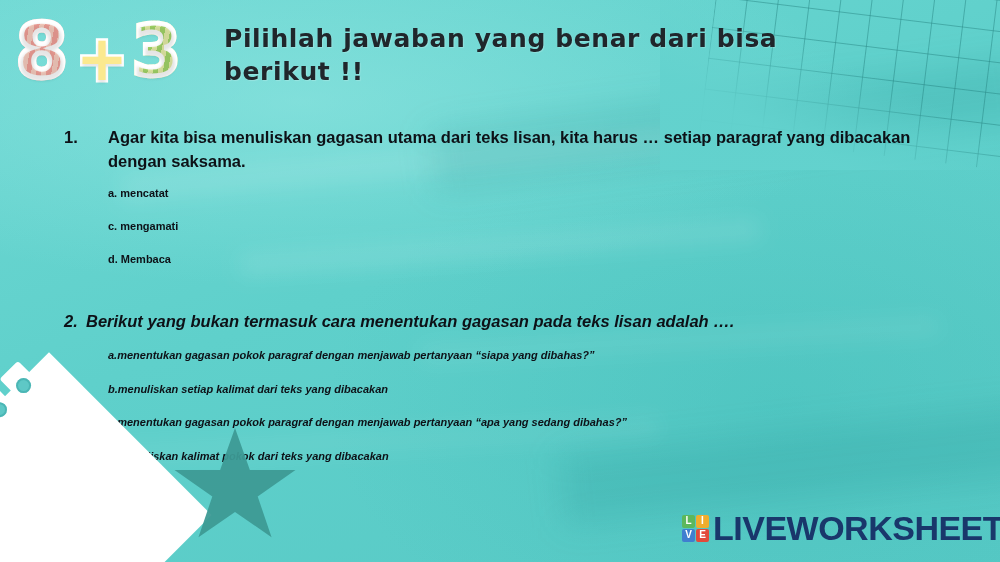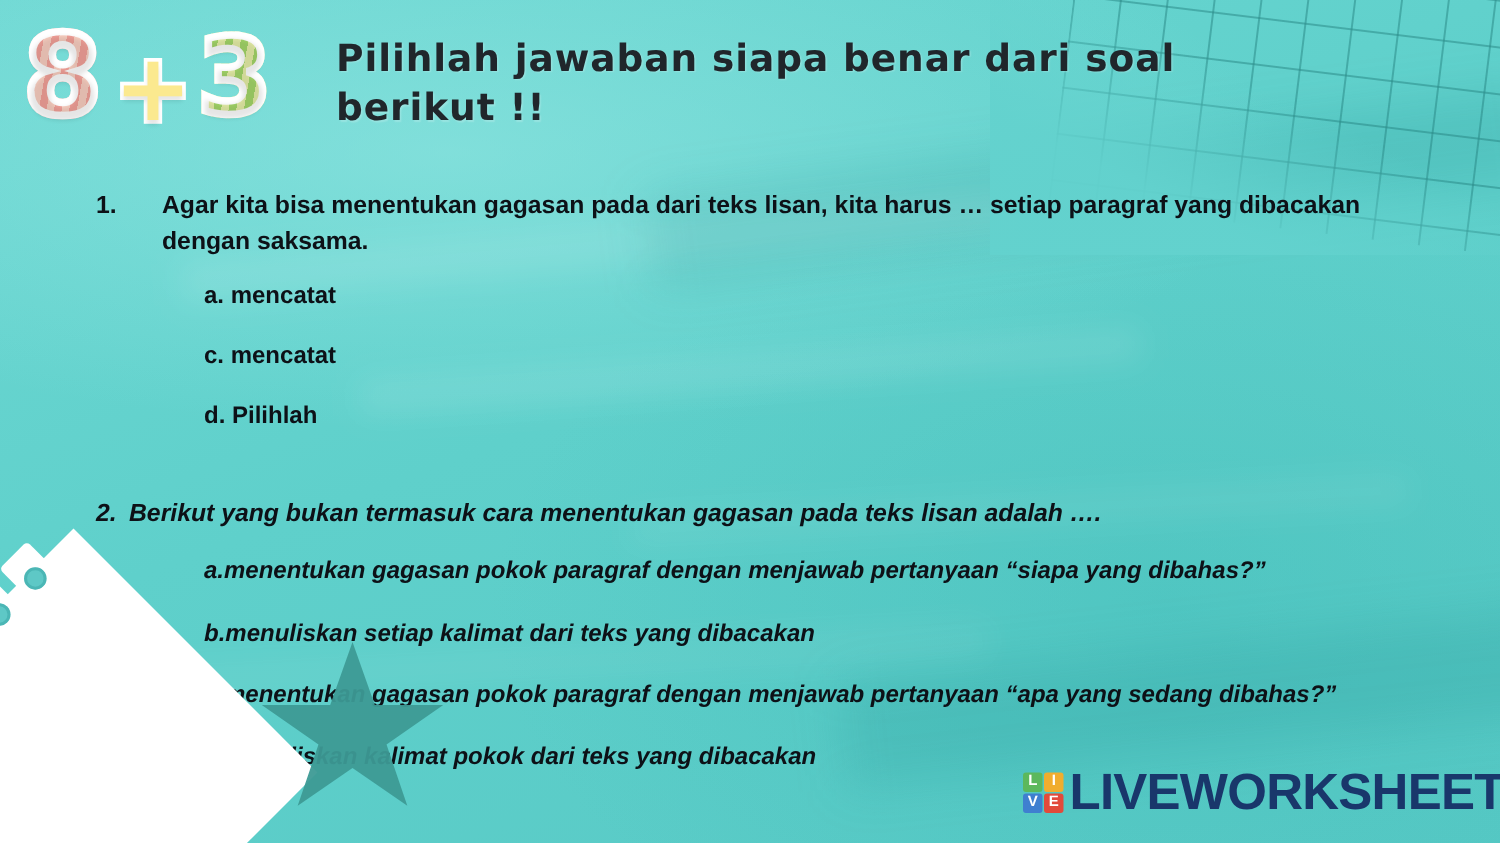--- a/index.html
+++ b/index.html
@@ -140,23 +140,22 @@
     flex: 0 0 auto;
     font-size: 16.5px;
     line-height: 1.45;
   }
   .q-text {
     font-size: 16.5px;
     line-height: 1.45;
   }
   .options { }
   .option {
-    font-size: 16px;
+    font-size: 11px;
     line-height: 1.45;
-    margin-left: 28px;
   }
 
   
   #q1 { margin-left: 64px; width: 880px; }
   #q1 .q-num { width: 44px; }
   #q1 .q-text { width: 836px; }
   #q1 .options { margin-left: 44px; margin-top: 12px; }
   #q1 .option { margin-bottom: 17px; }
 
   
@@ -266,33 +265,33 @@
 
   <div class="grid-deco"></div>
   <div class="grid-mask"></div>
 
   <div class="math-deco">
     <div class="glyph eight">8</div>
     <div class="glyph plus">+</div>
     <div class="glyph three">3</div>
   </div>
 
-  <div class="header-title">Pilihlah jawaban siapa benar dari soal berikut !!</div>
+  <div class="header-title">Pilihlah jawaban yang benar dari bisa berikut !!</div>
 
   <div class="sheet-body">
 
     <div class="question" id="q1">
       <div class="q-head">
         <div class="q-num">1.</div>
-        <div class="q-text">Agar kita bisa menentukan gagasan pada dari teks lisan, kita harus … setiap paragraf yang dibacakan dengan saksama.</div>
+        <div class="q-text">Agar kita bisa menuliskan gagasan utama dari teks lisan, kita harus … setiap paragraf yang dibacakan dengan saksama.</div>
       </div>
       <div class="options">
         <div class="option">a. mencatat</div>
-        <div class="option">c. mencatat</div>
-        <div class="option">d. Pilihlah</div>
+        <div class="option">c. mengamati</div>
+        <div class="option">d. Membaca</div>
       </div>
     </div>
 
     <div class="question" id="q2">
       <div class="q-head">
         <div class="q-num">2.</div>
         <div class="q-text">Berikut yang bukan termasuk cara menentukan gagasan pada teks lisan adalah ….</div>
       </div>
       <div class="options">
         <div class="option">a.menentukan gagasan pokok paragraf dengan menjawab pertanyaan “siapa yang dibahas?”</div>

